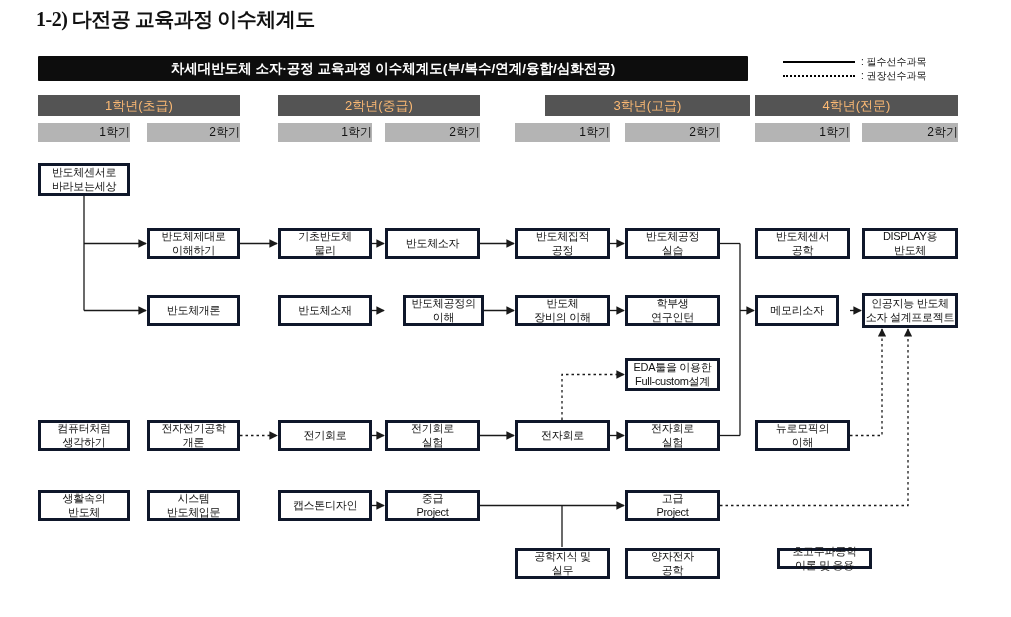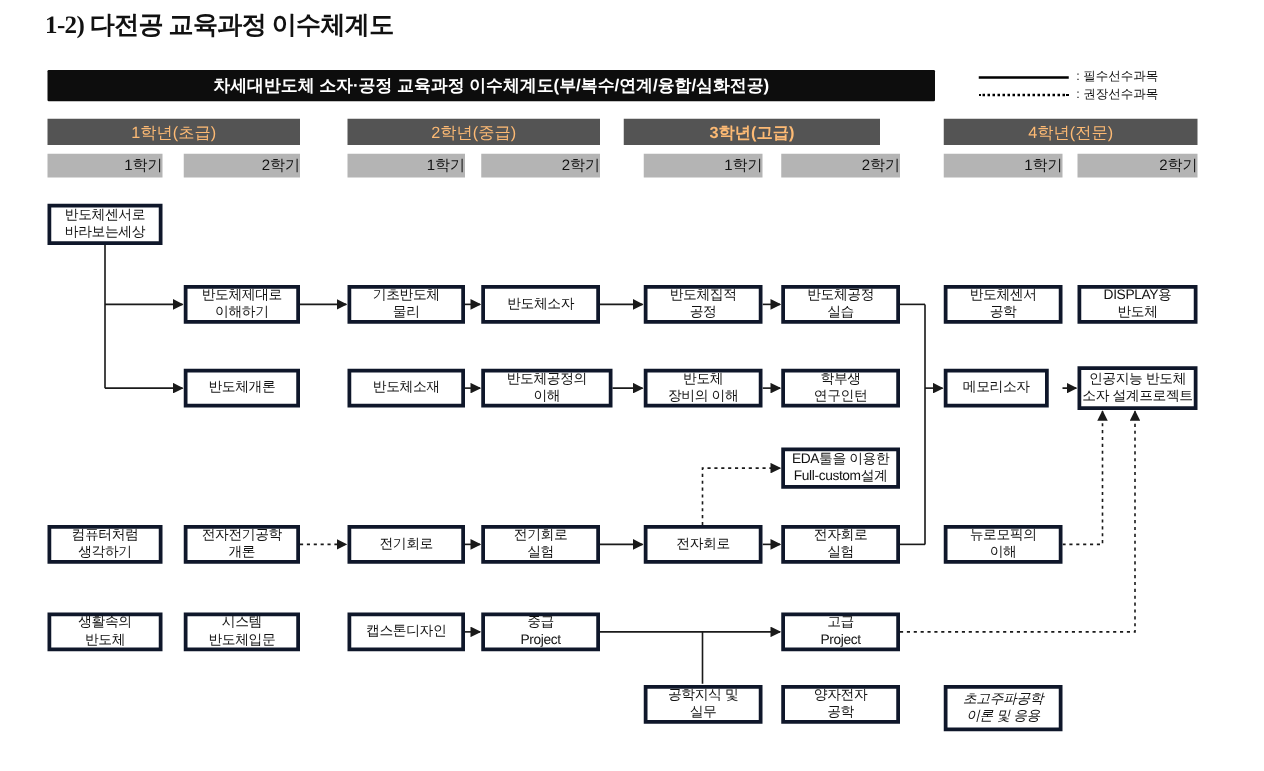--- a/index.html
+++ b/index.html
@@ -37,21 +37,21 @@
     <span class="line"></span>
     <span class="lbl">: 필수선수과목</span>
   </div>
   <div class="legend" style="left:783px;top:70px;width:170px;height:12px;">
     <span class="line dot"></span>
     <span class="lbl">: 권장선수과목</span>
   </div>
 
   <div class="yearbar" style="left:38px;width:202px;">1학년(초급)</div>
   <div class="yearbar" style="left:278px;width:202px;">2학년(중급)</div>
-  <div class="yearbar" style="left:499px;width:205px;font-weight:bold;">3학년(고급)</div>
+  <div class="yearbar" style="left:545px;width:205px;">3학년(고급)</div>
   <div class="yearbar" style="left:755px;width:203px;">4학년(전문)</div>
 
   <div class="sembar" style="left:38px;width:92px;">1학기</div>
   <div class="sembar" style="left:147px;width:93px;">2학기</div>
   <div class="sembar" style="left:278px;width:94px;">1학기</div>
   <div class="sembar" style="left:385px;width:95px;">2학기</div>
   <div class="sembar" style="left:515px;width:95px;">1학기</div>
   <div class="sembar" style="left:625px;width:95px;">2학기</div>
   <div class="sembar" style="left:755px;width:95px;">1학기</div>
   <div class="sembar" style="left:862px;width:96px;">2학기</div>
@@ -93,21 +93,21 @@
 
   <div class="box" style="left:38px;top:163px;width:92px;height:33px;">반도체센서로
 바라보는세상</div>
   <div class="box" style="left:147px;top:228px;width:93px;height:31px;">반도체제대로
 이해하기</div>
   <div class="box" style="left:147px;top:295px;width:93px;height:31px;">반도체개론</div>
   <div class="box" style="left:278px;top:228px;width:94px;height:31px;">기초반도체
 물리</div>
   <div class="box" style="left:278px;top:295px;width:94px;height:31px;">반도체소재</div>
   <div class="box" style="left:385px;top:228px;width:95px;height:31px;">반도체소자</div>
-  <div class="box" style="left:385px;top:295px;width:105px;height:31px;">반도체공정의
+  <div class="box" style="left:403px;top:295px;width:81px;height:31px;">반도체공정의
 이해</div>
   <div class="box" style="left:515px;top:228px;width:95px;height:31px;">반도체집적
 공정</div>
   <div class="box" style="left:515px;top:295px;width:95px;height:31px;">반도체
 장비의 이해</div>
   <div class="box" style="left:625px;top:228px;width:95px;height:31px;">반도체공정
 실습</div>
   <div class="box" style="left:625px;top:295px;width:95px;height:31px;">학부생
 연구인턴</div>
   <div class="box" style="left:625px;top:358px;width:95px;height:33px;">EDA툴을 이용한
@@ -137,16 +137,16 @@
 반도체입문</div>
   <div class="box" style="left:278px;top:490px;width:94px;height:31px;">캡스톤디자인</div>
   <div class="box" style="left:385px;top:490px;width:95px;height:31px;">중급
 Project</div>
   <div class="box" style="left:625px;top:490px;width:95px;height:31px;">고급
 Project</div>
   <div class="box" style="left:515px;top:548px;width:95px;height:31px;">공학지식 및
 실무</div>
   <div class="box" style="left:625px;top:548px;width:95px;height:31px;">양자전자
 공학</div>
-  <div class="box" style="left:755px;top:548px;width:95px;height:37px;font-style:italic;">초고주파공학
+  <div class="box" style="left:777px;top:548px;width:95px;height:21px;">초고주파공학
 이론 및 응용</div>
 
 </div>
 
 </body></html>

